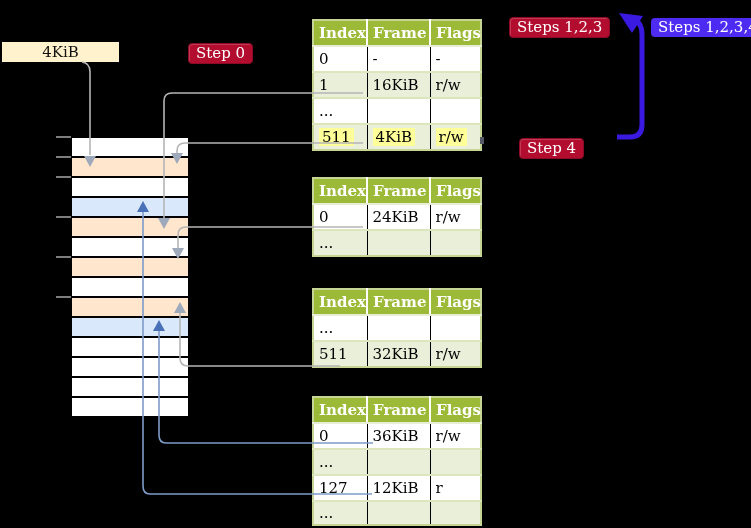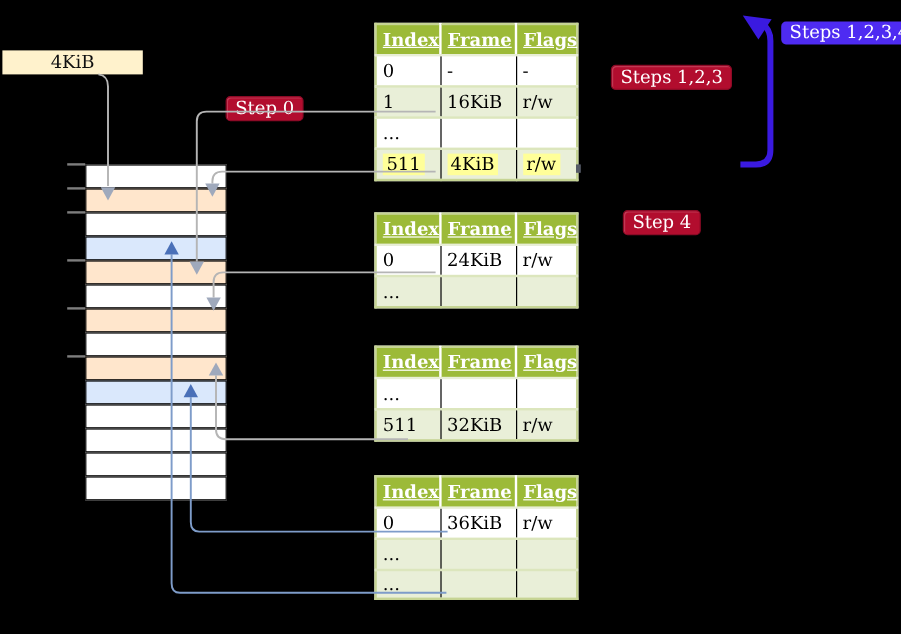--- a/index.html
+++ b/index.html
@@ -10,38 +10,38 @@
   
   #frame-box{
     position:absolute;left:2px;top:42px;width:117px;height:20px;
     background:#fff2cc;color:#101010;font-size:15px;line-height:20px;text-align:center;
   }
   
   .badge{
     position:absolute;color:#fff;font-size:15px;line-height:19px;height:19px;
     padding:0 7px;border-radius:4px;white-space:nowrap;
   }
-  .badge.red{background:#b20d2e;border:1px solid #8c0a26;box-shadow:inset 1px 1px 0 rgba(255,255,255,.18);margin-top:37px;}
+  .badge.red{background:#b20d2e;border:1px solid #8c0a26;box-shadow:inset 1px 1px 0 rgba(255,255,255,.18);}
   .badge.blue{background:#4e2bf2;}
   #badge-step0{left:188px;top:43px;text-align:right;}
   #badge-steps123{left:509px;top:17px;}
   #badge-steps1234{left:651px;top:18px;}
   #badge-step4{left:519px;top:138px;}
   
   #memory-strip{position:absolute;left:71px;top:137px;width:118px;}
   .srow{height:20px;width:118px;border:1px solid #000;box-sizing:border-box;}
   .tick{position:absolute;left:56px;width:15px;height:2px;background:#7d7d7d;}
   
   .ptable{
     position:absolute;left:312px;width:168px;border-collapse:collapse;table-layout:fixed;
     background:#fff;border:2px solid #c6d494;
   }
   .ptable th{
     background:#9cba38;color:#fff;font-weight:bold;font-size:15px;text-align:left;
-    padding:3px 5px;height:18px;border-right:2px solid #fff;border-bottom:2px solid #e8eed6;text-decoration:underline;
+    padding:3px 5px;height:18px;border-right:2px solid #fff;border-bottom:2px solid #e8eed6;
   }
   .ptable th:last-child{border-right:none;text-align:right;}
   .ptable td{
     font-size:15px;color:#000;padding:2px 5px;height:20px;vertical-align:middle;
     border-right:1px solid #000;border-top:2px solid #dce6bd;
   }
   .ptable td:last-child{border-right:none;}
   .ptable tbody tr:first-child td{border-top:none;}
   .ptable tr.shaded td{background:#e9efd8;}
   .ptable tr.short td{height:14px;}
@@ -200,20 +200,25 @@
       <tr>
         <td>0</td>
         <td>36KiB</td>
         <td>r/w</td>
       </tr>
       <tr class="shaded">
         <td>...</td>
         <td></td>
         <td></td>
       </tr>
+      <tr>
+        <td>127</td>
+        <td>12KiB</td>
+        <td>r</td>
+      </tr>
       <tr class="shaded short">
         <td>...</td>
         <td></td>
         <td></td>
       </tr>
     </tbody>
   </table>
 
   <svg id="overlay" viewBox="0 0 751 528" xmlns="http://www.w3.org/2000/svg">
 

